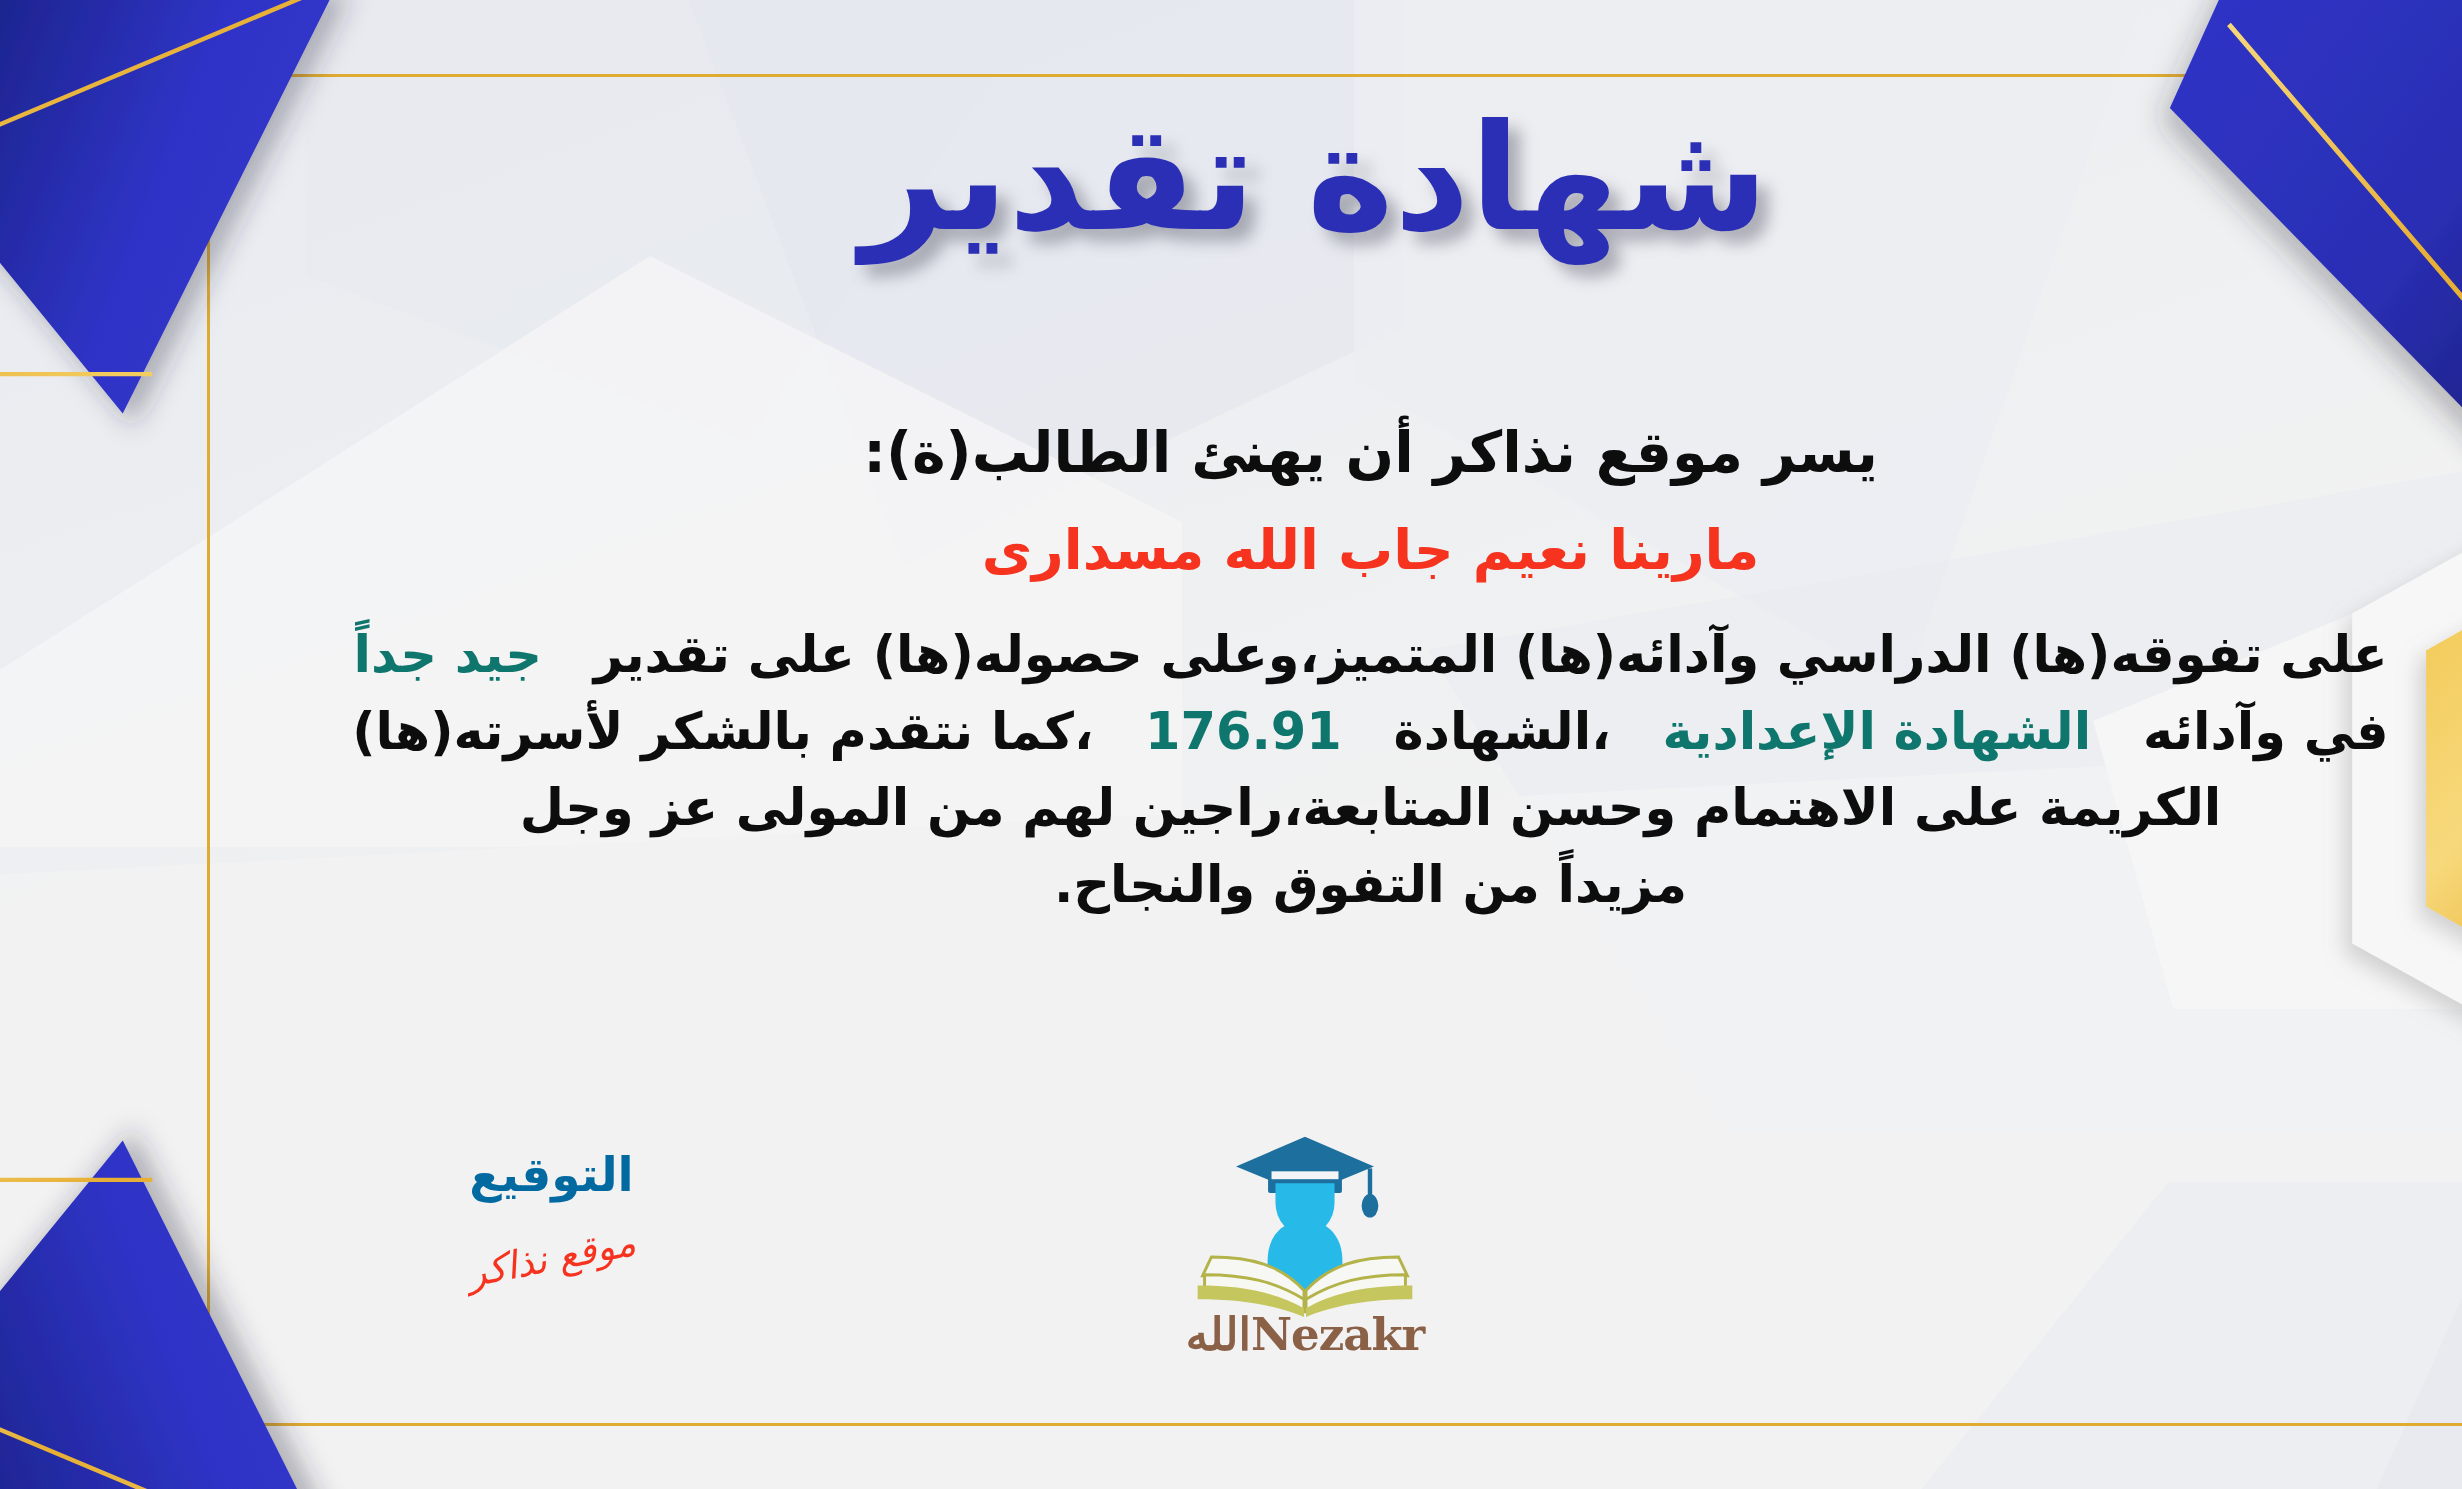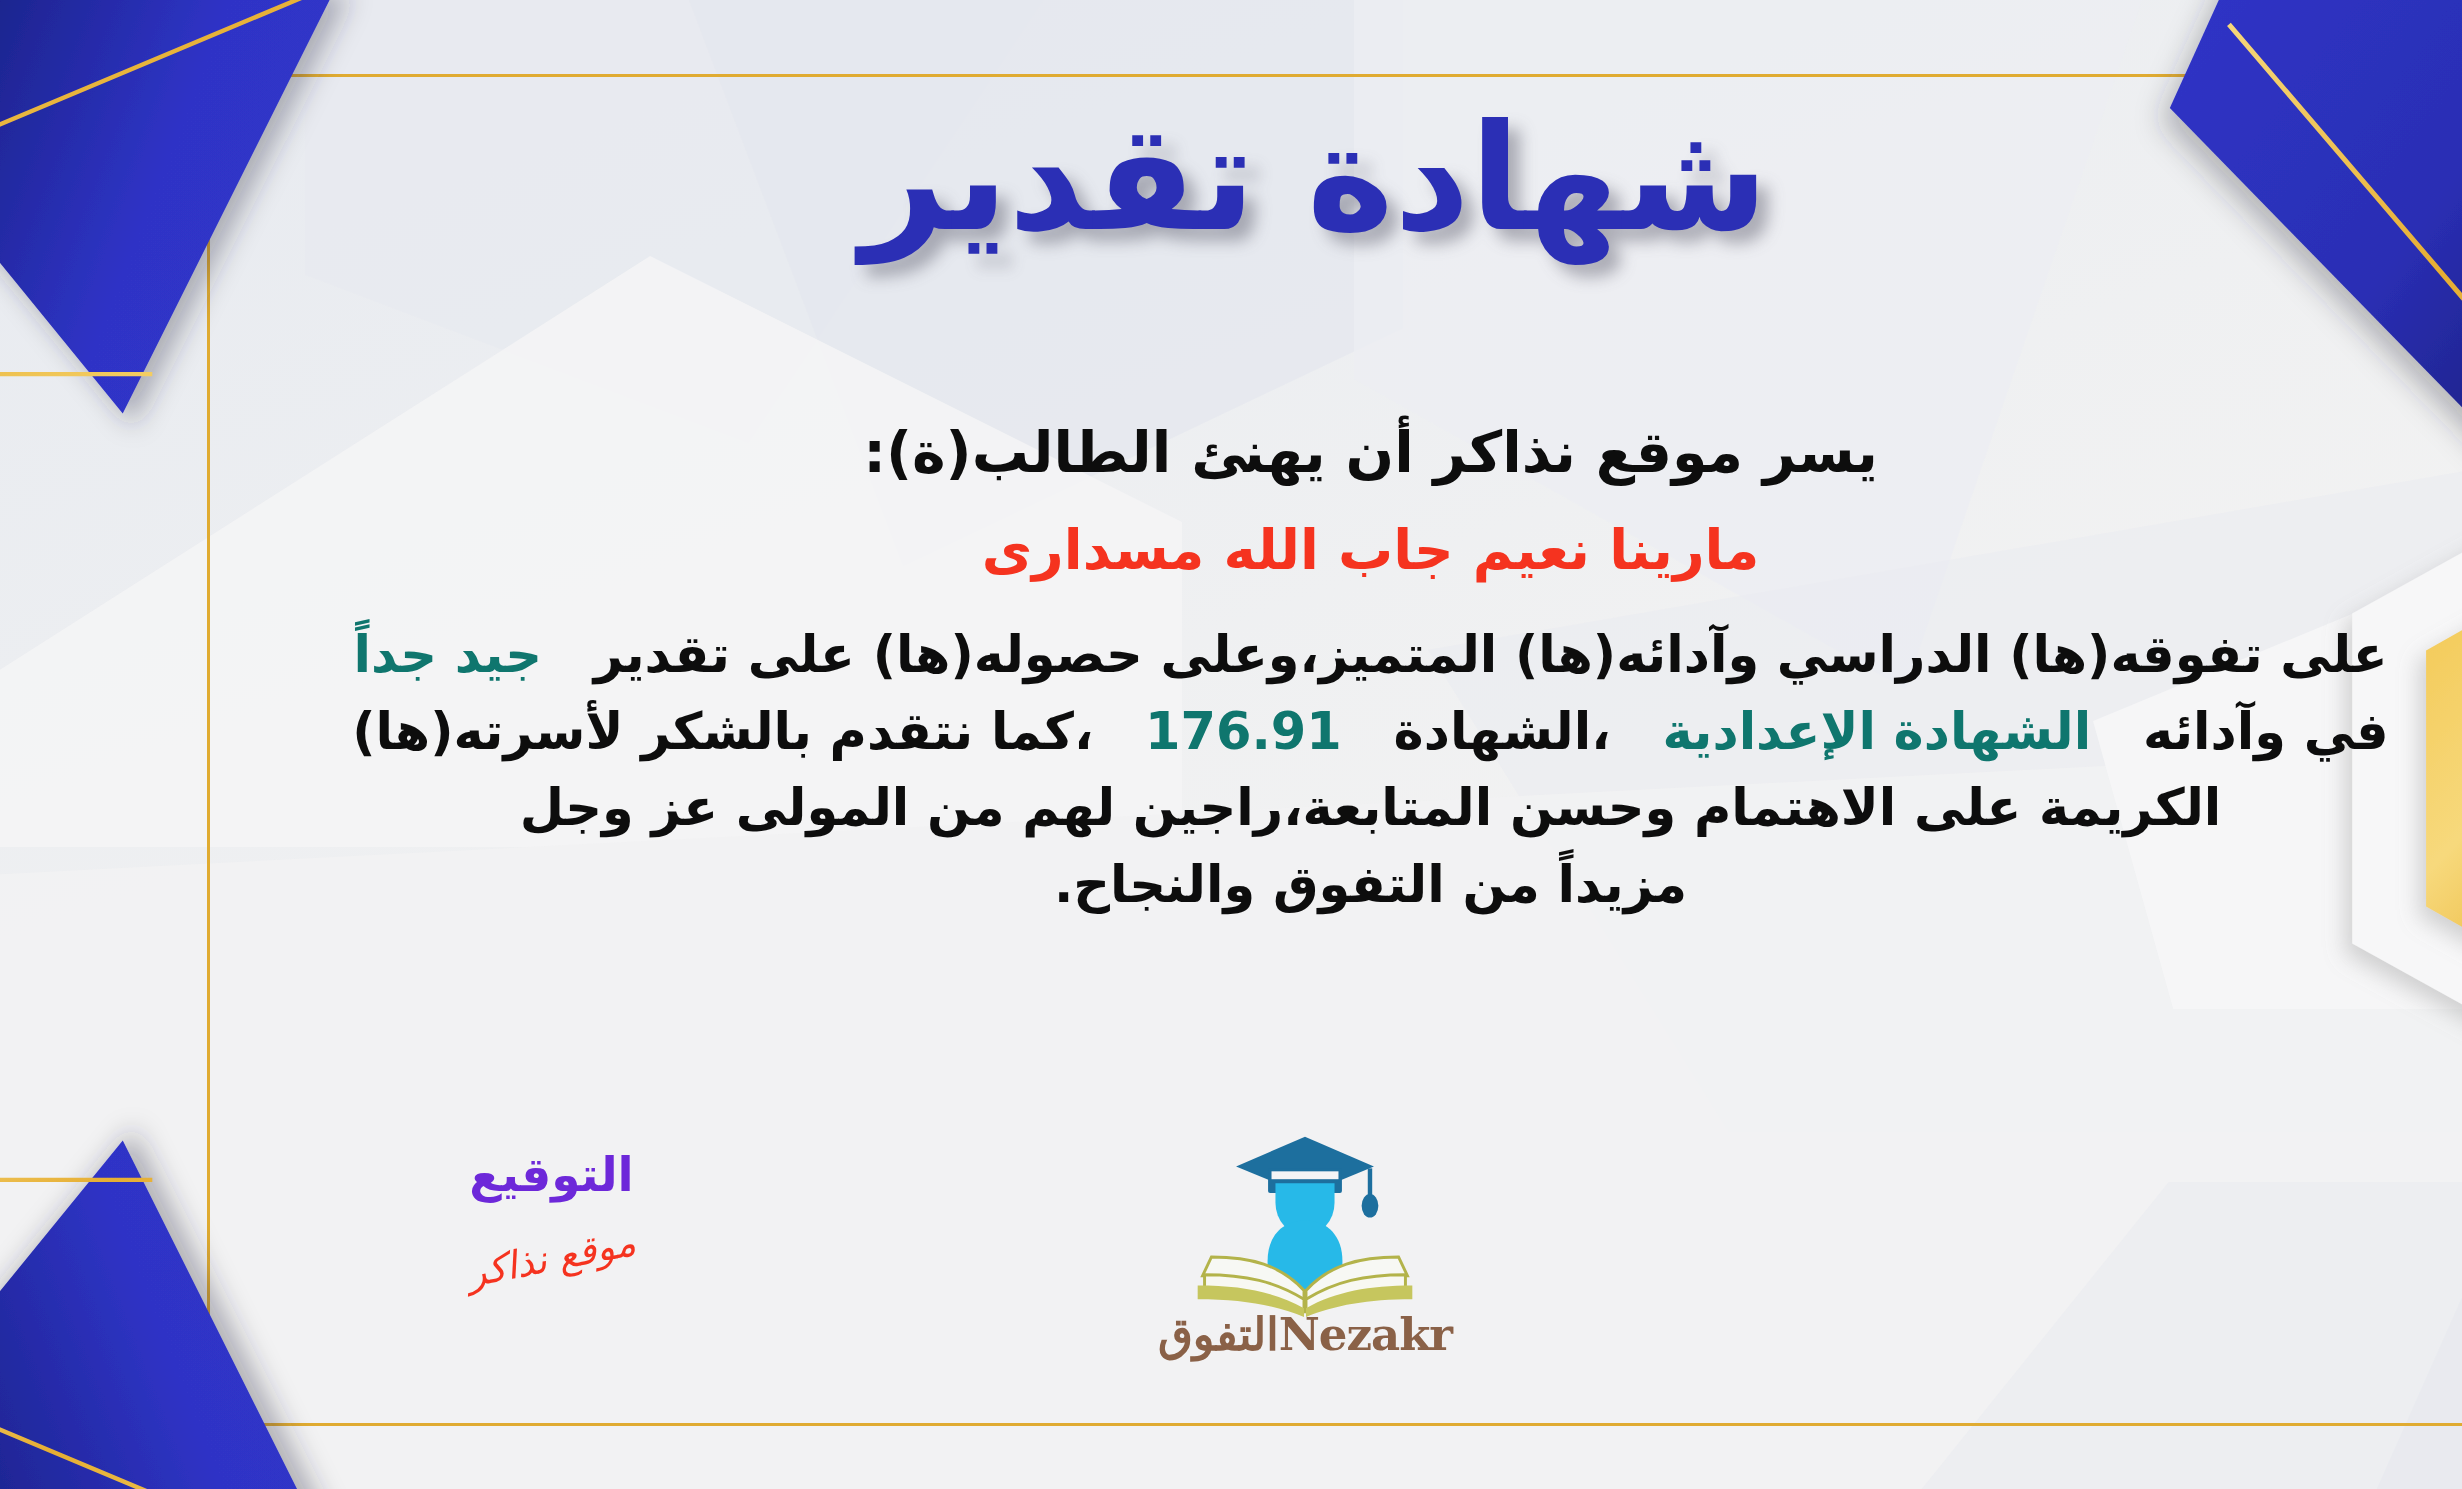--- a/index.html
+++ b/index.html
@@ -76,21 +76,21 @@
   .para .ln{font-size:51px;margin-bottom:25.6px;}
   .red{color:#0f766e;}
   .sp-l{margin-left:34px;}
   .sp-r{margin-right:34px;}
 
   
   .sig-block{
     position:absolute;z-index:6;
     top:1147px;left:379px;width:345px;text-align:center;
   }
-  .sig-label{font-size:47px;font-weight:700;color:#6d28d9;letter-spacing:0.5px;}
+  .sig-label{font-size:47px;font-weight:700;color:#0369a1;letter-spacing:0.5px;}
   .sig-mark{
     margin-top:34px;
     font-family:"DejaVu Serif","Liberation Serif",serif;
     font-size:38px;color:#f5331f;
     transform:rotate(-11deg);
     display:inline-block;
     font-style:italic;
   }
 
   
@@ -271,18 +271,18 @@
       <g>
         <path d="M258,330 C210,278 150,262 70,262 L52,300 C140,300 208,318 258,352 Z" fill="#f7f8f4" stroke="#b3b34a" stroke-width="6"></path>
         <path d="M262,330 C310,278 370,262 450,262 L468,300 C380,300 312,318 262,352 Z" fill="#f7f8f4" stroke="#b3b34a" stroke-width="6"></path>
         <path d="M258,348 C200,312 140,298 56,298 L56,330 C140,330 206,344 258,372 Z" fill="#f8f8f2" stroke="#b3b34a" stroke-width="6"></path>
         <path d="M262,348 C320,312 380,298 464,298 L464,330 C380,330 314,344 262,372 Z" fill="#f8f8f2" stroke="#b3b34a" stroke-width="6"></path>
         <path d="M258,366 C196,332 130,320 42,320 L42,348 C132,348 200,360 258,384 Z" fill="#c6c65e"></path>
         <path d="M262,366 C324,332 390,320 478,320 L478,348 C388,348 320,360 262,384 Z" fill="#c6c65e"></path>
       </g>
     </svg>
     <div class="logo-word">
-      <span>Nezakr</span><span>التفوق</span>
+      <span>Nezakr</span><span>الله</span>
     </div>
   </div>
 
 </div>
 
 
 </body></html>

